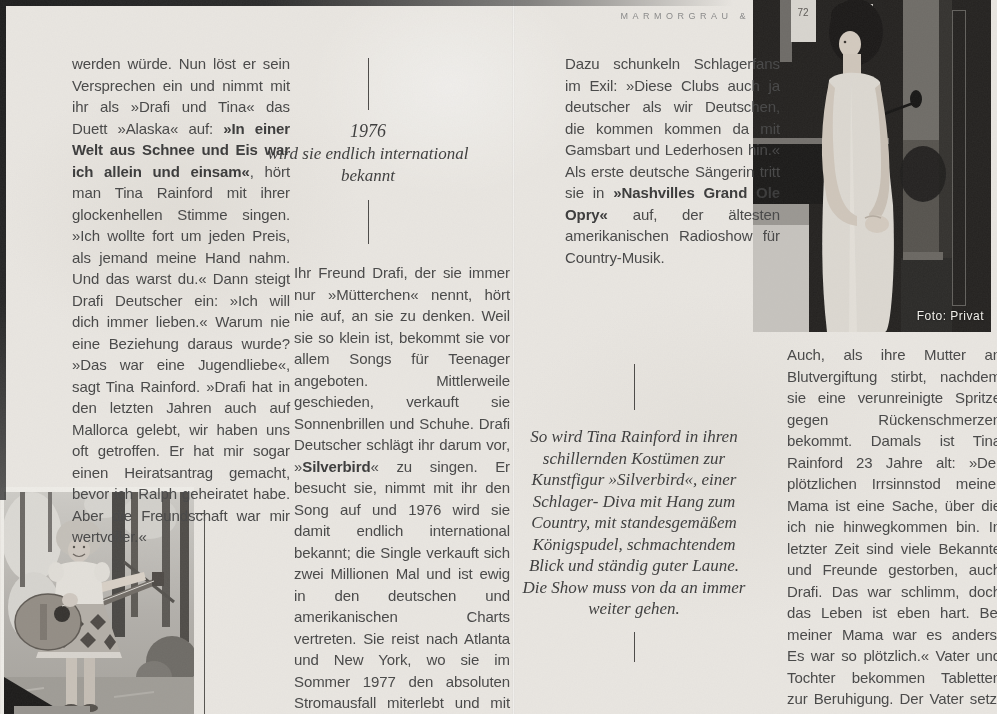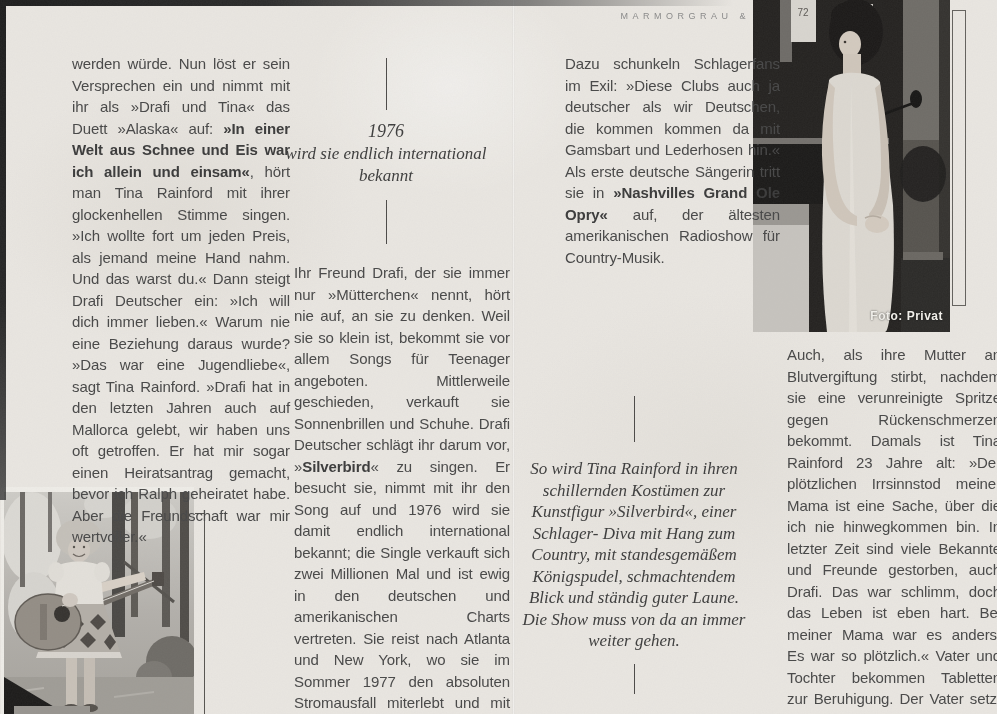--- a/index.html
+++ b/index.html
@@ -29,37 +29,37 @@
     text-align:justify;letter-spacing:-.1px;word-spacing:.5px;hyphens:auto;z-index:10;margin-left:32px;}
   .col p{margin:0 0 5px 0;}
   .col .b{font-weight:bold;color:#3a3a3a;}
   #col1{left:40px;top:53px;width:218px;}
   #col2{left:262px;top:262px;width:216px;}
   #col3{left:533px;top:53px;width:215px;}
   #col4{left:755px;top:344px;width:214px;}
   
   .pullquote{position:absolute;z-index:10;text-align:center;color:#3c3c3c;
     font-family:"Liberation Serif", serif;font-style:italic;}
-  #quote1{left:278px;top:58px;width:216px;font-family:Liberation Serif, serif;}
-  #quote2{left:520px;top:396px;width:228px;}
+  #quote1{left:260px;top:58px;width:216px;font-family:Liberation Serif, serif;}
+  #quote2{left:520px;top:364px;width:228px;}
   .tick{width:1px;background:#4b4947;margin:0 auto;}
   .tick.t1{height:52px;}
   .tick.t2{height:44px;margin-top:14px;}
   .tick.t3{height:46px;}
   .tick.t4{height:30px;margin-top:12px;}
   .pq-year{font-size:18px;margin-top:10px;line-height:22px;}
   .pq-text{font-size:17px;line-height:21.5px;margin-top:1px;}
   .pq-body{font-size:17px;line-height:21.5px;margin-top:16px;}
   
   .photo{position:absolute;overflow:hidden;z-index:4;}
-  #photo-woman{left:753px;top:0;width:197px;height:332px;background:#242220;}
+  #photo-woman{left:753px;top:0;width:238px;height:332px;background:#242220;}
   #photo-child{left:1px;top:487px;width:193px;height:227px;background:#efede8;
     padding:5px 0 0 3px;box-sizing:border-box;}
   #photo-child svg{display:block;}
-  .caption{position:absolute;right:7px;bottom:9px;color:#f3f1ec;font-weight:bold;
+  .caption{position:absolute;right:7px;bottom:9px;color:#f3f1ec;font-weight:normal;
     font-size:12px;letter-spacing:.5px;text-shadow:0 0 2px rgba(0,0,0,.7);z-index:9;}
   
   .bracket{position:absolute;left:952px;top:10px;width:12px;height:294px;
     border:1px solid #63615d;z-index:7;}
   .deco-h{position:absolute;left:195px;top:513px;width:9px;height:1px;background:#55534f;z-index:8;}
   .deco-v{position:absolute;left:204px;top:513px;width:1px;height:201px;background:#55534f;z-index:8;}
   
   .grain{position:absolute;inset:0;z-index:50;pointer-events:none;opacity:.45;}
 </style>
 </head>

